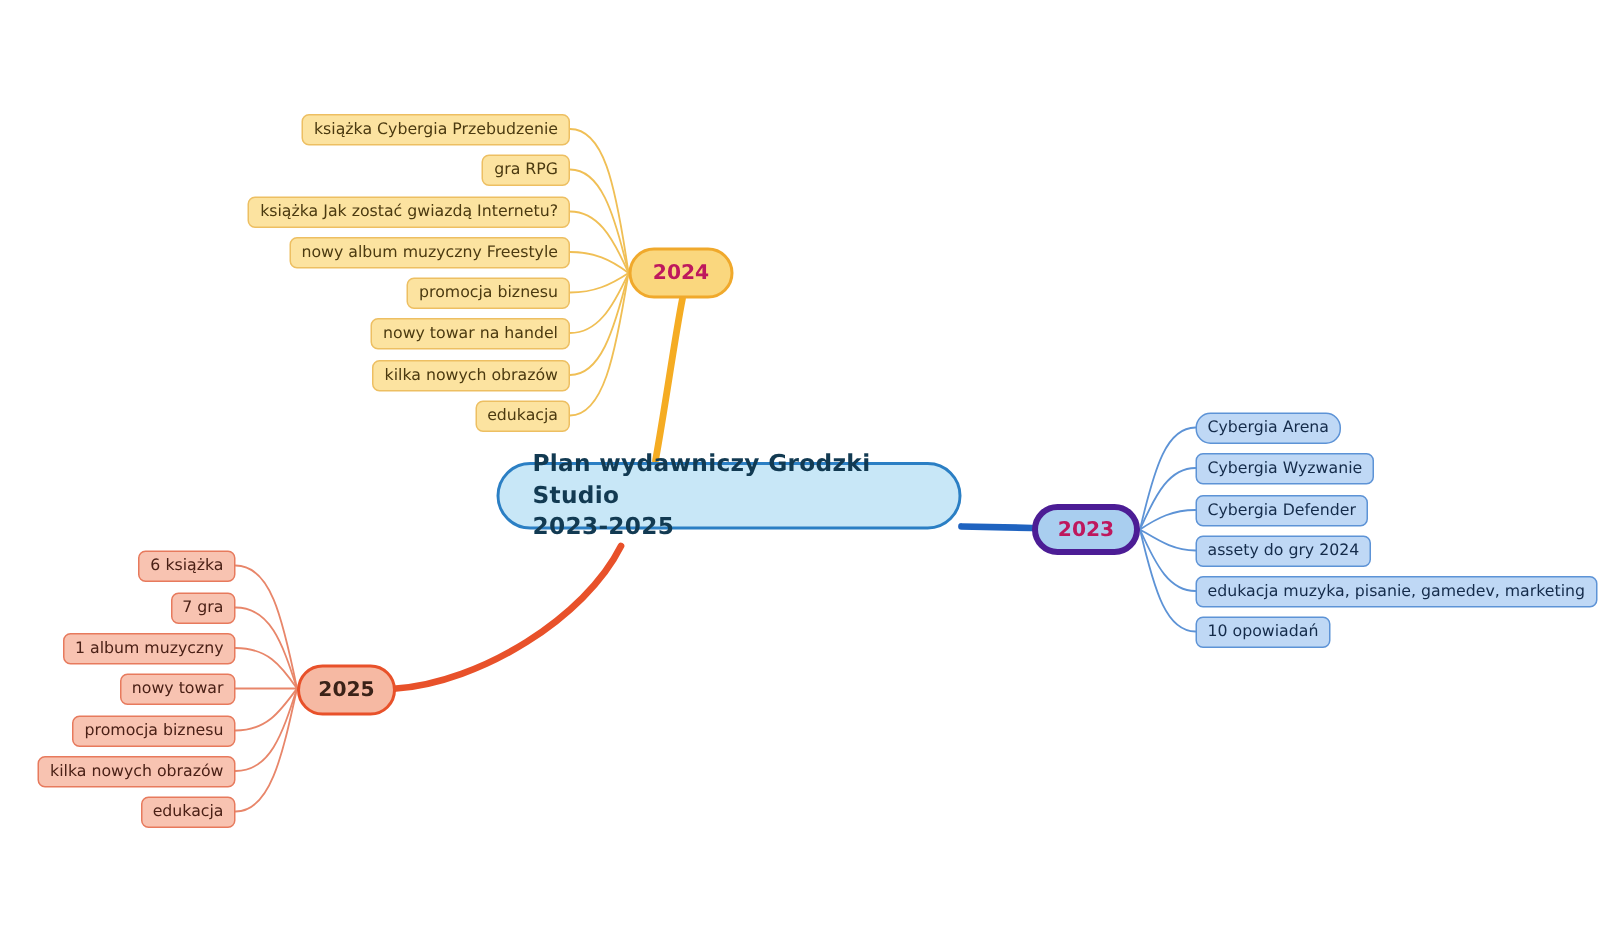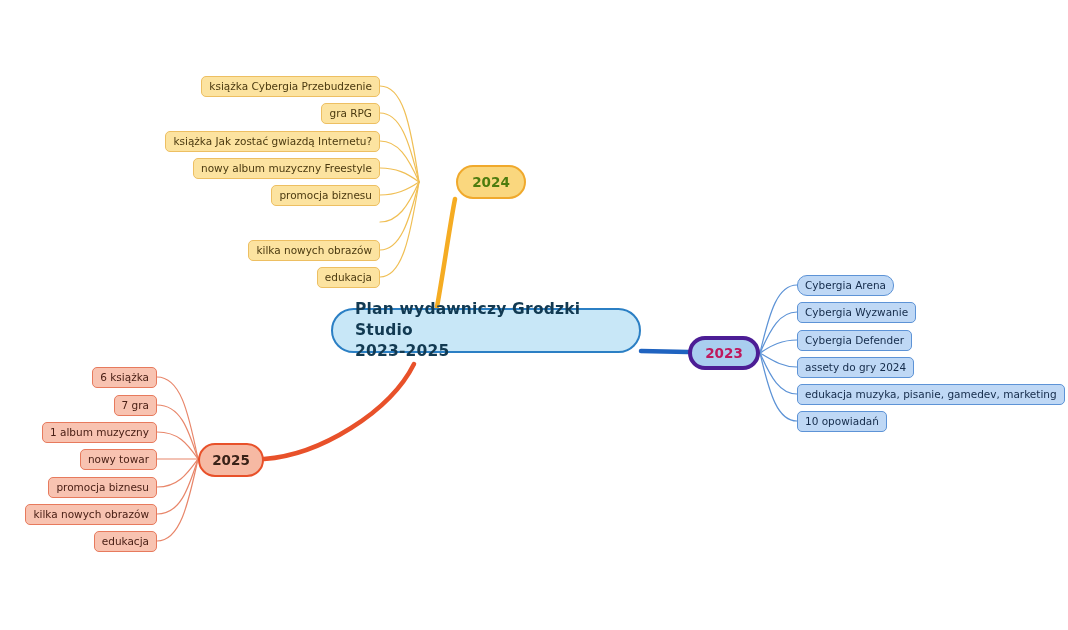--- a/index.html
+++ b/index.html
@@ -64,22 +64,21 @@
     font-weight: bold;
     color: #1f3b2a;
     padding: 0 16px;
   }
   .branch-2024 {
     left: 419px;
     top: 165px;
     width: 70px;
     background: #fad77e;
     border: 2px solid #f0a92c;
-    color: #4d7c0f;
-    margin-left: 37px;
+    color: #be185d;
   }
   .branch-2023 {
     left: 688px;
     top: 336px;
     width: 72px;
     background: #a9ceef;
     border: 4px solid #4c1d95;
     color: #be185d;
   }
   .branch-2025 {
@@ -184,20 +183,23 @@
   </div>
   <div class="node leaf leaf-yellow" style="right:688px; top:131px;">
     <span>książka Jak zostać gwiazdą Internetu?</span>
   </div>
   <div class="node leaf leaf-yellow" style="right:688px; top:158px;">
     <span>nowy album muzyczny Freestyle</span>
   </div>
   <div class="node leaf leaf-yellow" style="right:688px; top:185px;">
     <span>promocja biznesu</span>
   </div>
+  <div class="node leaf leaf-yellow" style="right:688px; top:212px;">
+    <span>nowy towar na handel</span>
+  </div>
   <div class="node leaf leaf-yellow" style="right:688px; top:240px;">
     <span>kilka nowych obrazów</span>
   </div>
   <div class="node leaf leaf-yellow" style="right:688px; top:267px;">
     <span>edukacja</span>
   </div>
 
   <div class="node leaf leaf-blue" style="left:797px; top:275px;border-radius:10px;">
     <span>Cybergia Arena</span>
   </div>

